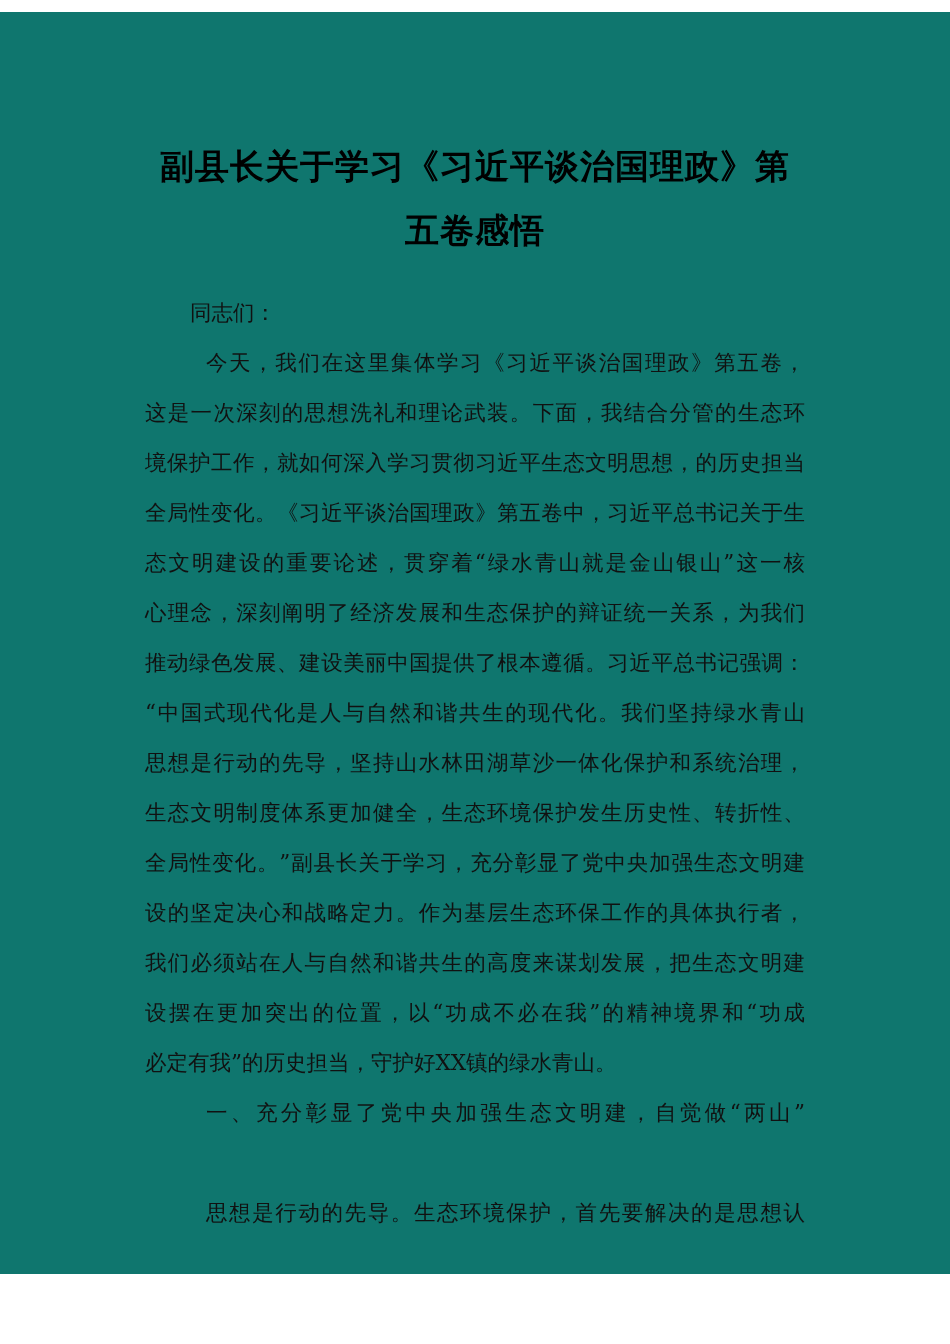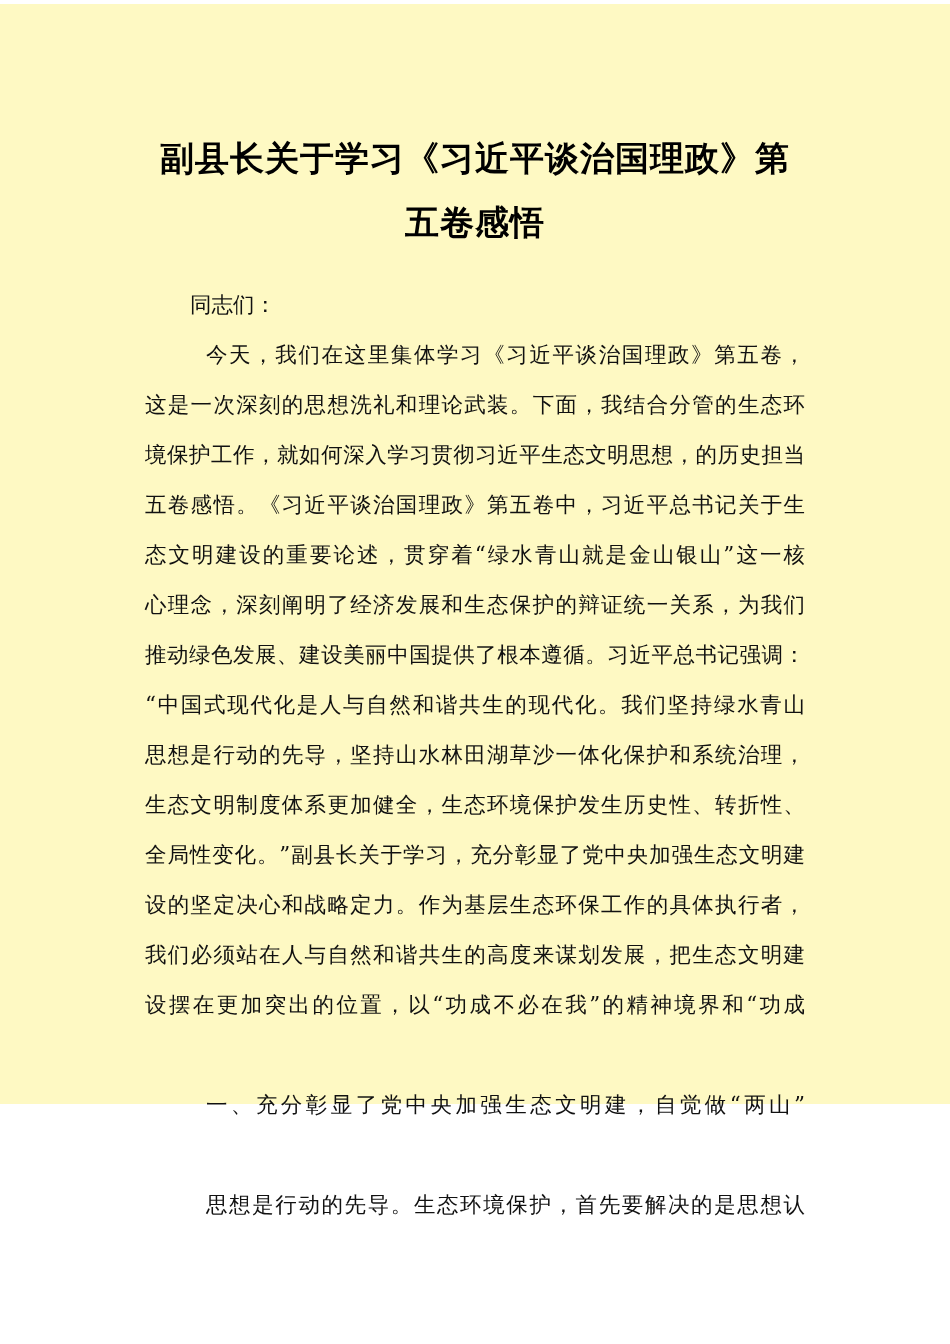--- a/index.html
+++ b/index.html
@@ -1,18 +1,18 @@
 <!DOCTYPE html>
 <html><head>
 <meta charset="utf-8">
 <style>
   html, body { margin:0; padding:0; background:#ffffff; }
   body { width:950px; height:1344px; position:relative; overflow:hidden;
          font-family:"DejaVu Serif","Liberation Serif",serif; color:#111; }
-  .page { position:absolute; left:0; top:4px; width:950px; height:1100px; background:#fef9c3; }
+  .page { position:absolute; left:0; top:12px; width:950px; height:1262px; background:#0f766e; }
   .title { position:absolute; left:0; width:950px; text-align:center;
            font-family:"DejaVu Sans","Liberation Sans",sans-serif; font-weight:bold;
            font-size:34px; color:#000; letter-spacing:1px; line-height:40px; }
   .t1 { top:134px; }
   .t2 { top:184px;margin-top:14px; }
   .line { position:absolute; left:145px; width:660px; font-size:21.5px; line-height:30px;
           white-space:nowrap; color:#111; text-align:justify; text-align-last:justify; }
   .line.short { text-align-last:left; }
   .indent { left:206px; width:599px; }
   .greet { left:190px; }
@@ -22,28 +22,29 @@
 
 <div class="page">
   <div class="title t1">副县长关于学习《习近平谈治国理政》第</div>
   <div class="title t2">五卷感悟</div>
 
   <div class="line short greet" style="top:286px">同志们：</div>
 
   <div class="line indent" style="top:336px">今天，我们在这里集体学习《习近平谈治国理政》第五卷，</div>
   <div class="line" style="top:386px">这是一次深刻的思想洗礼和理论武装。下面，我结合分管的生态环</div>
   <div class="line" style="top:436px">境保护工作，就如何深入学习贯彻习近平生态文明思想，的历史担当</div>
-  <div class="line" style="top:486px">五卷感悟。《习近平谈治国理政》第五卷中，习近平总书记关于生</div>
+  <div class="line" style="top:486px">全局性变化。《习近平谈治国理政》第五卷中，习近平总书记关于生</div>
   <div class="line" style="top:536px">态文明建设的重要论述，贯穿着“绿水青山就是金山银山”这一核</div>
   <div class="line" style="top:586px">心理念，深刻阐明了经济发展和生态保护的辩证统一关系，为我们</div>
   <div class="line" style="top:636px">推动绿色发展、建设美丽中国提供了根本遵循。习近平总书记强调：</div>
   <div class="line" style="top:686px">“中国式现代化是人与自然和谐共生的现代化。我们坚持绿水青山</div>
   <div class="line" style="top:736px">思想是行动的先导，坚持山水林田湖草沙一体化保护和系统治理，</div>
   <div class="line" style="top:786px">生态文明制度体系更加健全，生态环境保护发生历史性、转折性、</div>
   <div class="line" style="top:836px">全局性变化。”副县长关于学习，充分彰显了党中央加强生态文明建</div>
   <div class="line" style="top:886px">设的坚定决心和战略定力。作为基层生态环保工作的具体执行者，</div>
   <div class="line" style="top:936px">我们必须站在人与自然和谐共生的高度来谋划发展，把生态文明建</div>
   <div class="line" style="top:986px">设摆在更加突出的位置，以“功成不必在我”的精神境界和“功成</div>
+  <div class="line short" style="top:1036px">必定有我”的历史担当，守护好XX镇的绿水青山。</div>
 
   <div class="line indent" style="top:1086px">一、充分彰显了党中央加强生态文明建，自觉做“两山”</div>
 
   <div class="line indent" style="top:1186px">思想是行动的先导。生态环境保护，首先要解决的是思想认</div>
 </div>
 
 </body></html>

